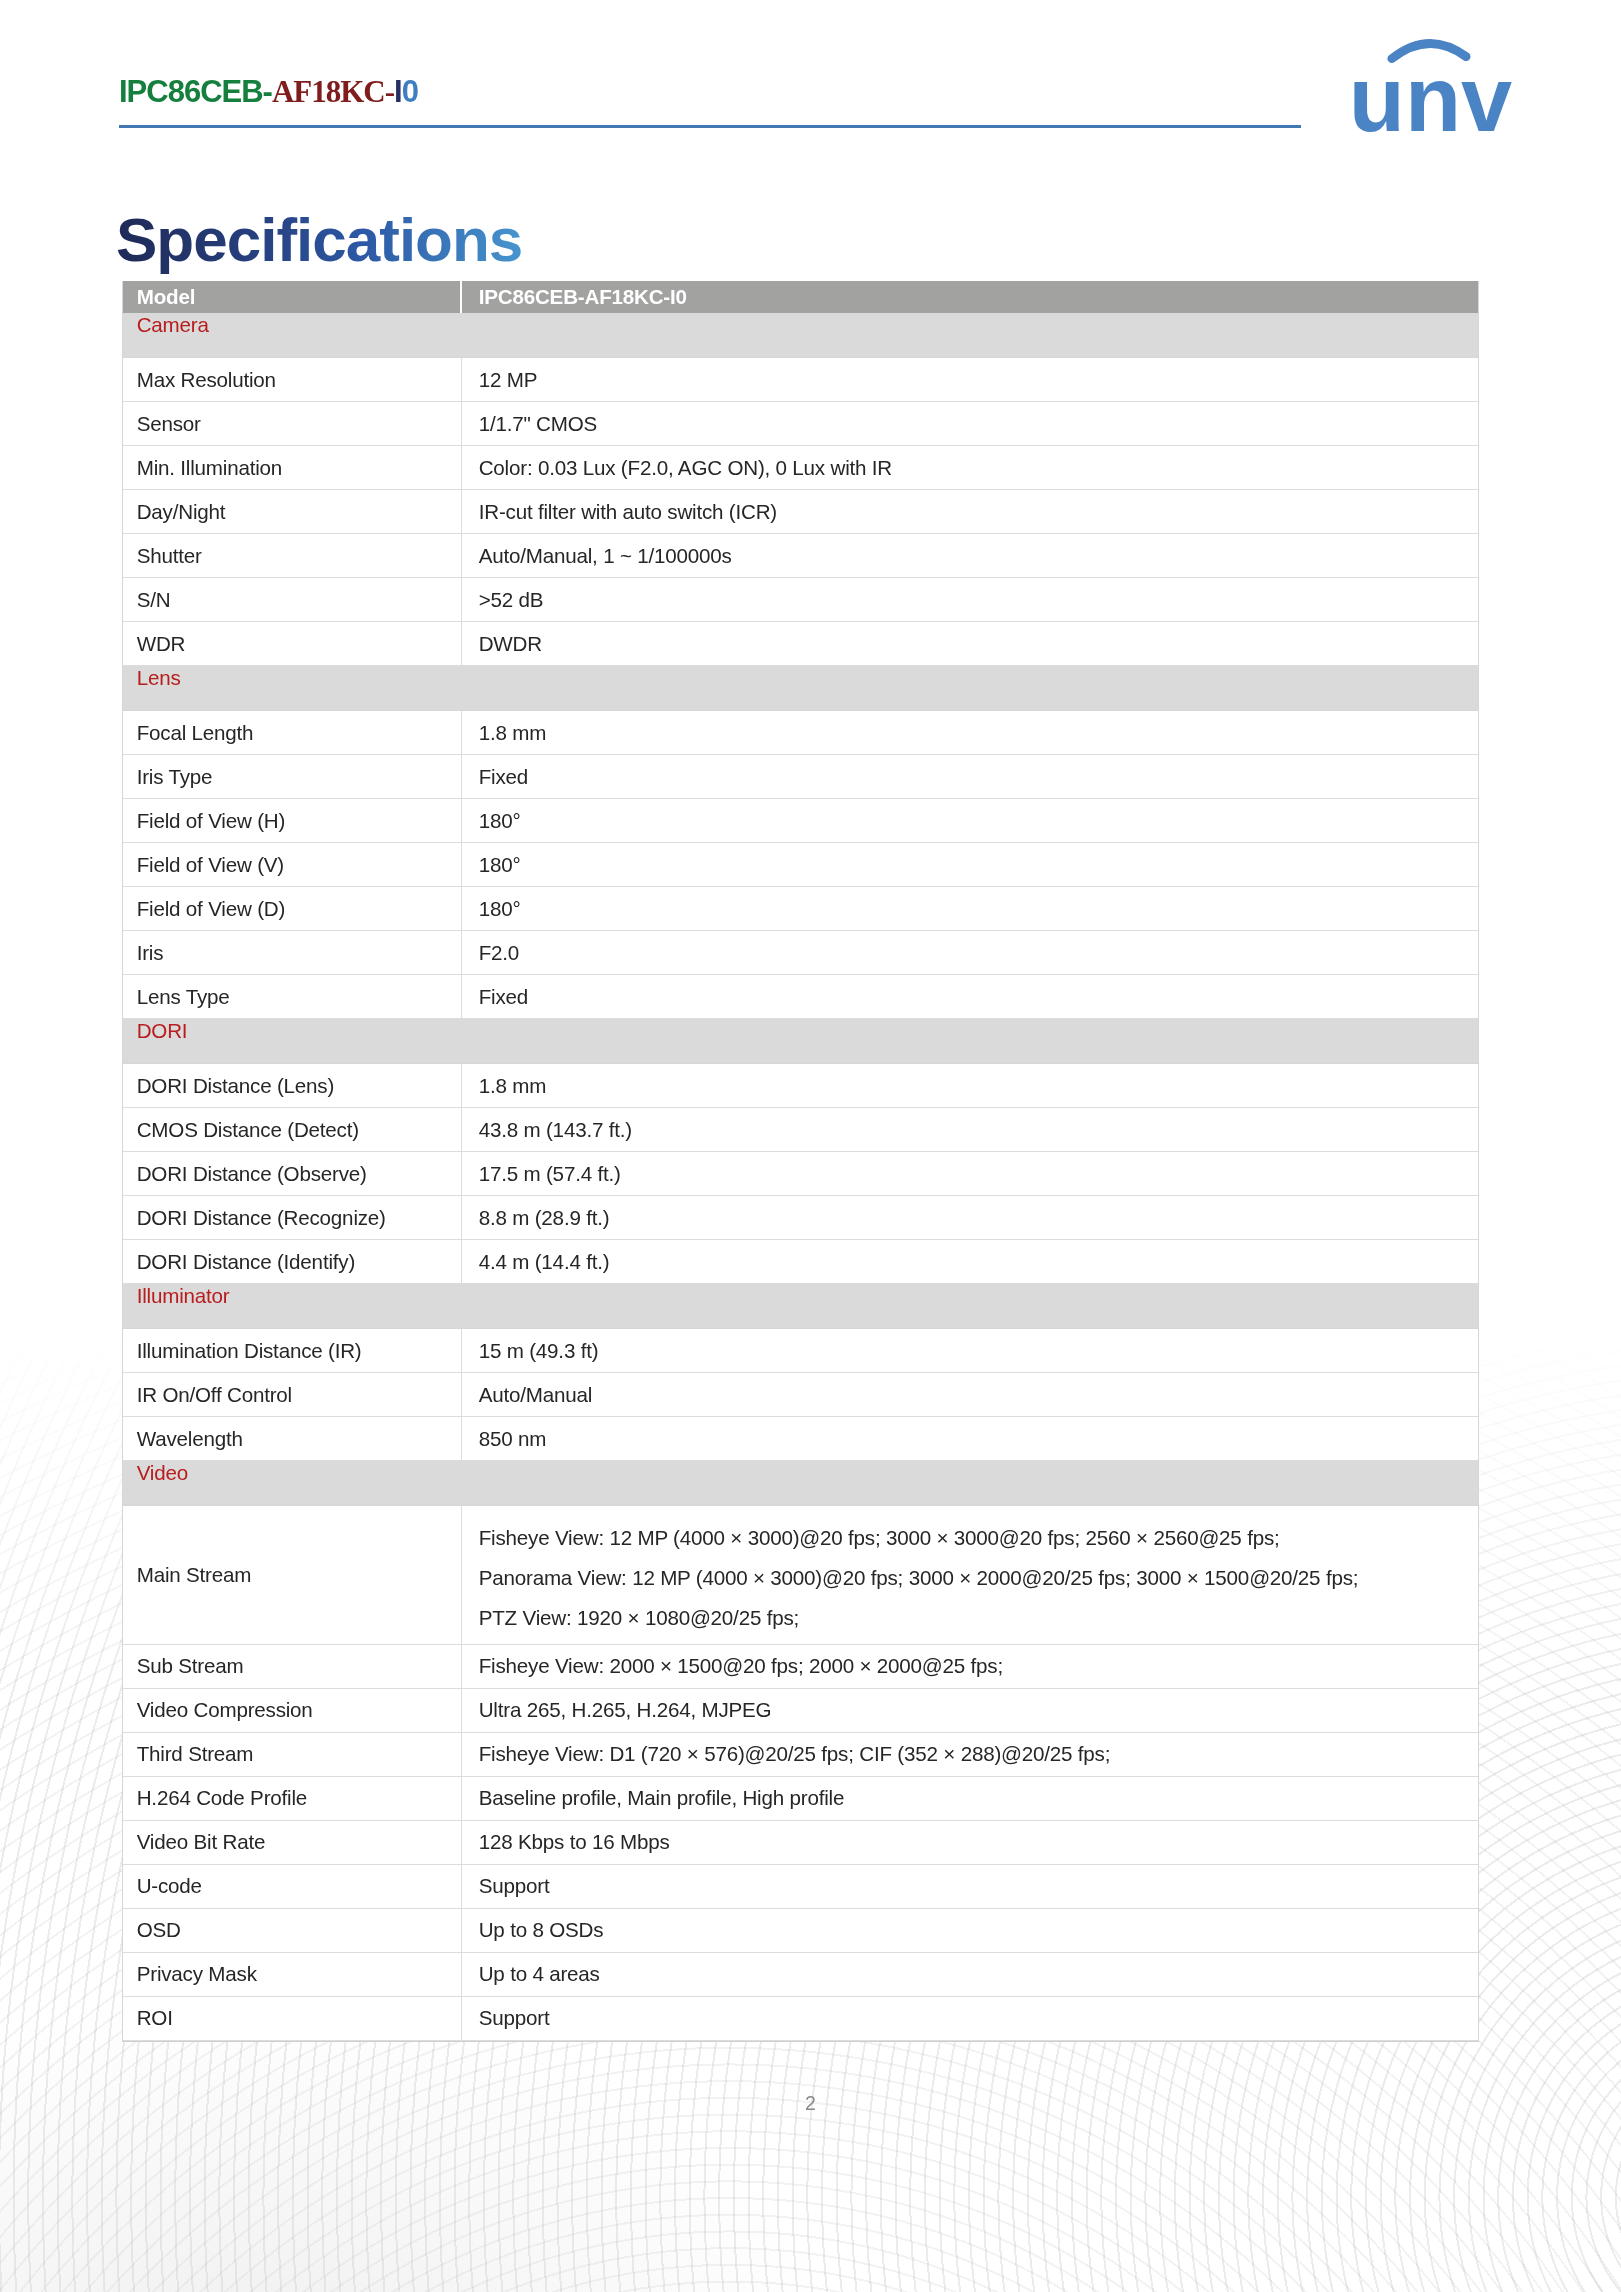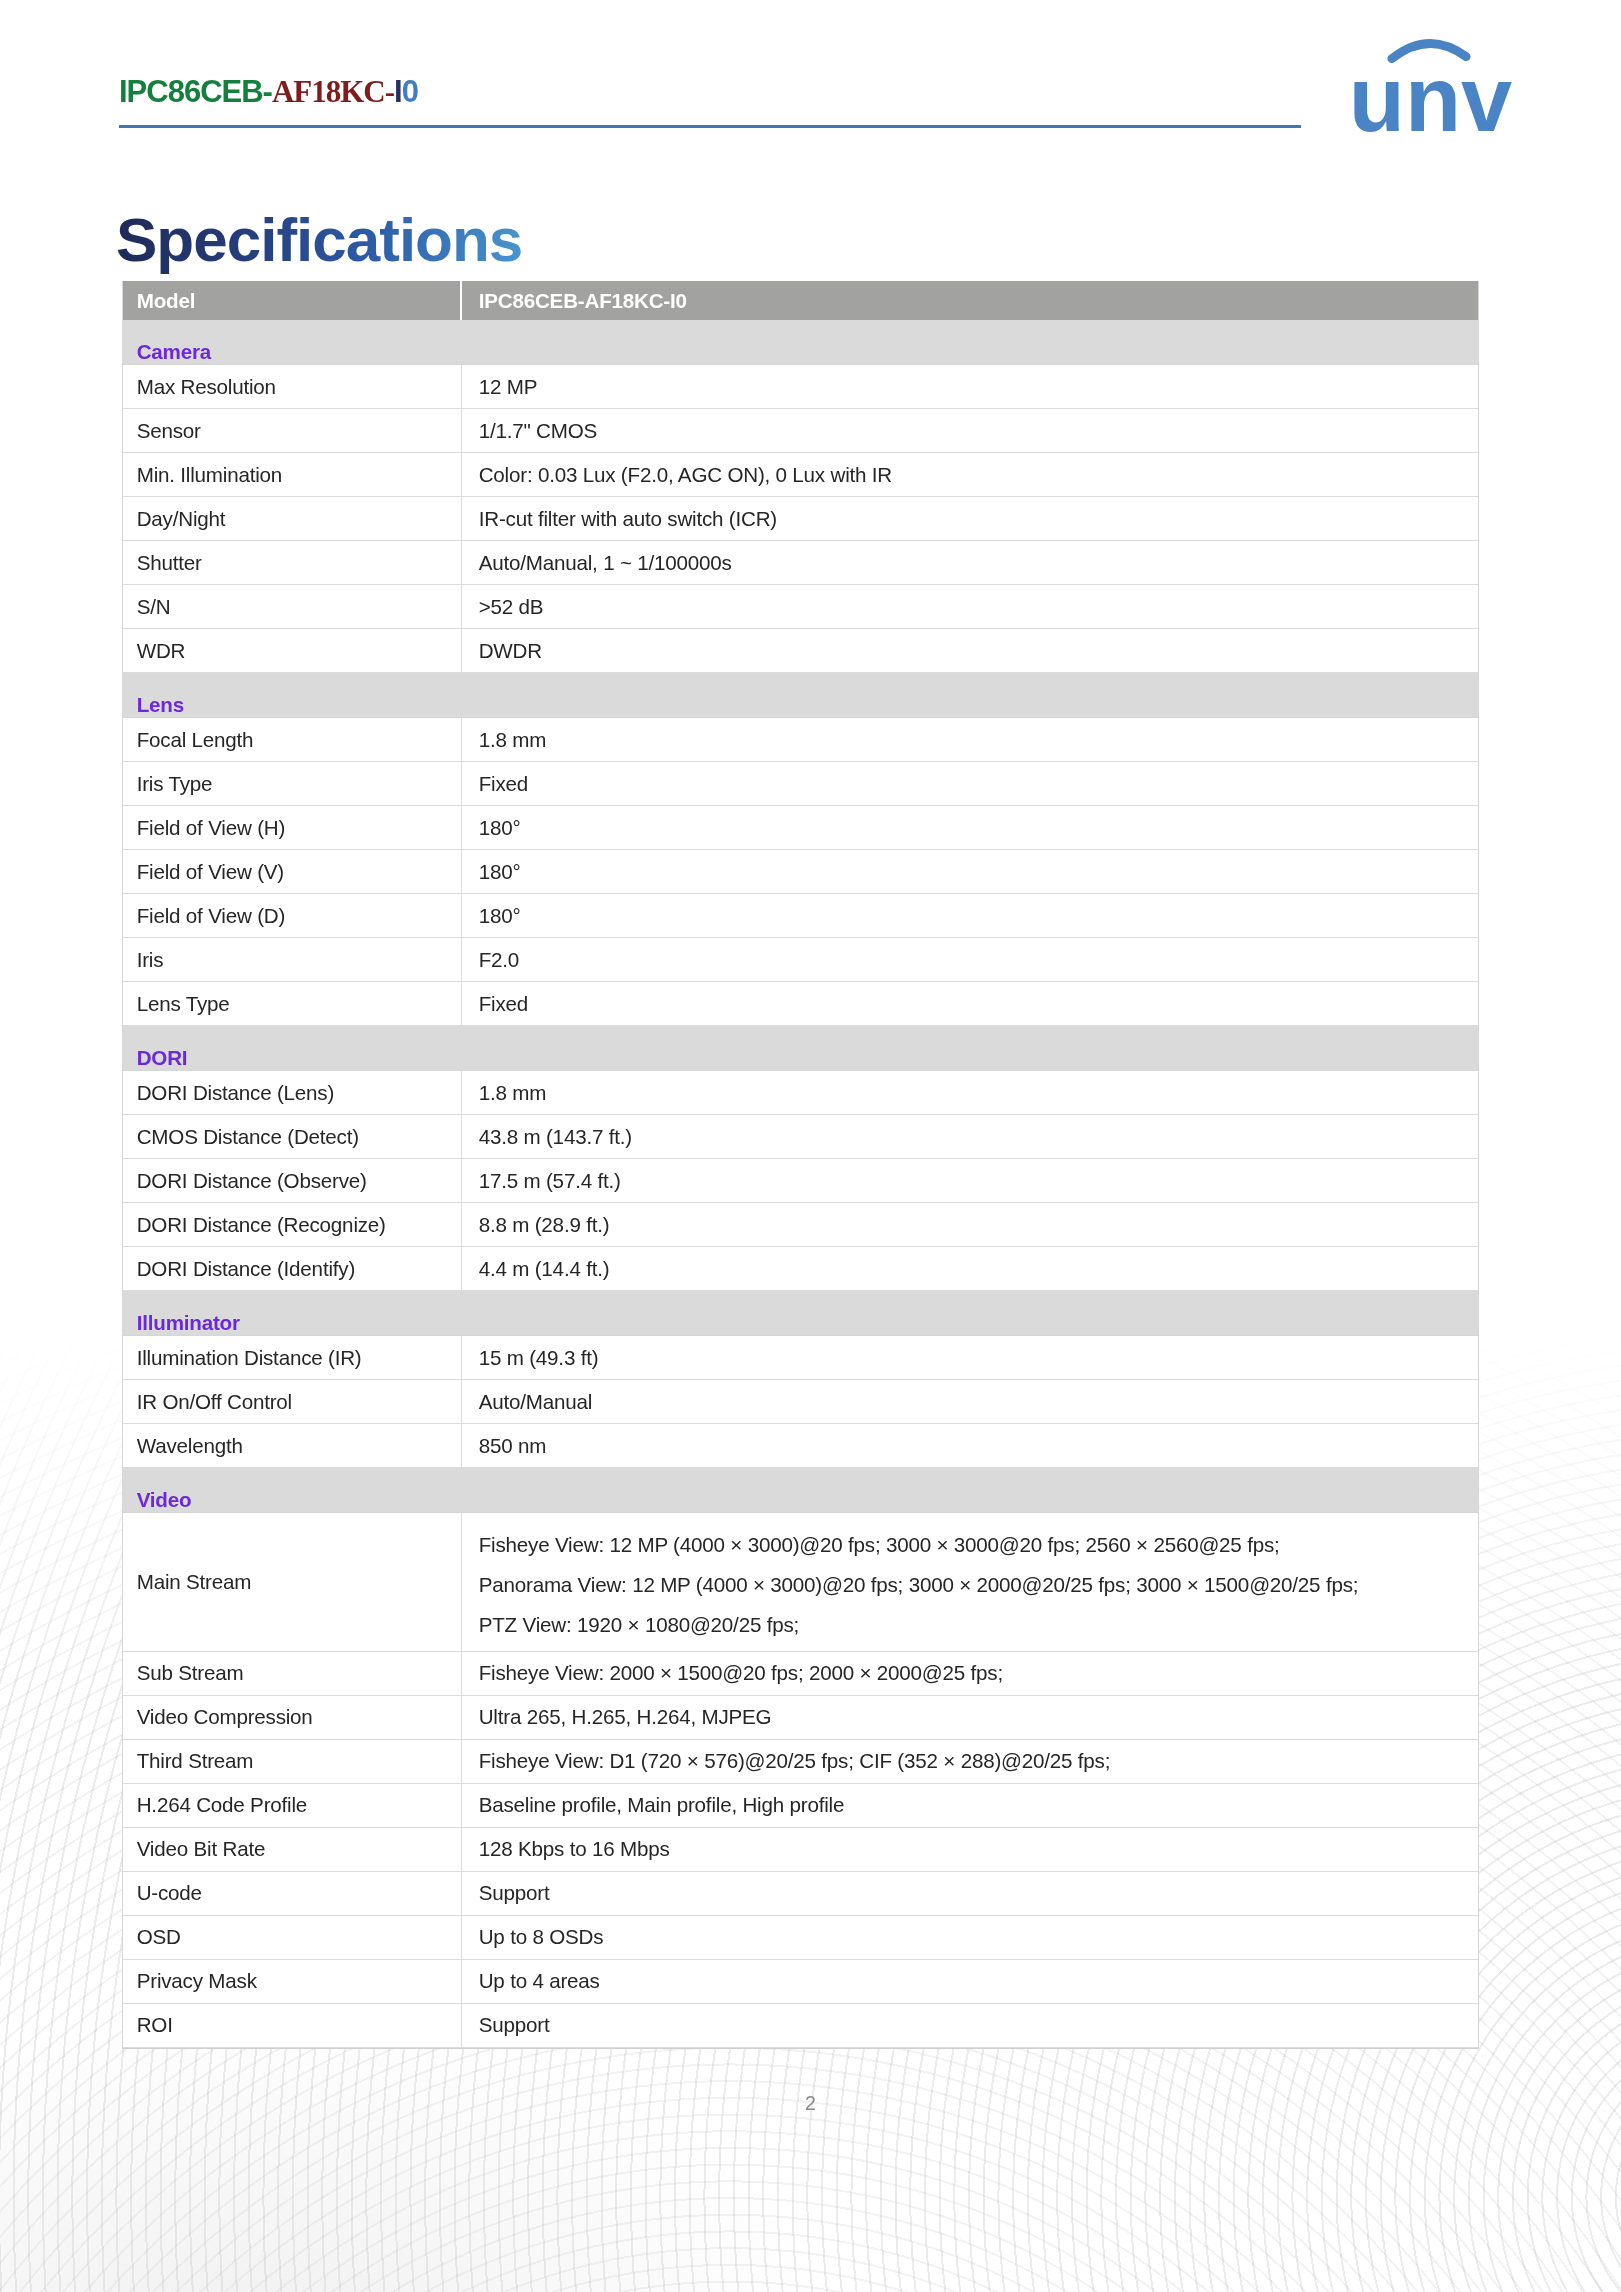--- a/index.html
+++ b/index.html
@@ -71,34 +71,33 @@
     width: 1357px;
     border-left: 1px solid #D6D6D6;
     border-right: 1px solid #D6D6D6;
     border-bottom: 1px solid #CFCFCF;
     font-size: 20.6px;
     letter-spacing: -0.2px;
     background: #ffffff;
   }
   .row { display: flex; width: 100%; }
   .row.header {
-    height: 39px;
+    height: 32px;
     background: #A2A2A1;
     color: #ffffff;
     font-weight: bold;
     align-items: center;
   }
   .row.header .cell.label { border-right: 2px solid #ffffff; height: 100%; display: flex; align-items: center; }
   .row.section {
     height: 45px;
     background: #DADADA;
-    align-items: flex-end;
+    align-items: flex-start;
     border-bottom: 1px solid #D6D6D6;
-    color: #6d28d9;
-    font-weight: bold;
+    color: #b91c1c;
   }
   .section-label { padding-left: 13.7px; }
   .row.data {
     min-height: 44px;
     background: #ffffff;
     border-bottom: 1px solid #DCDCDC;
     align-items: center;
   }
   .cell.label {
     width: 339px;

